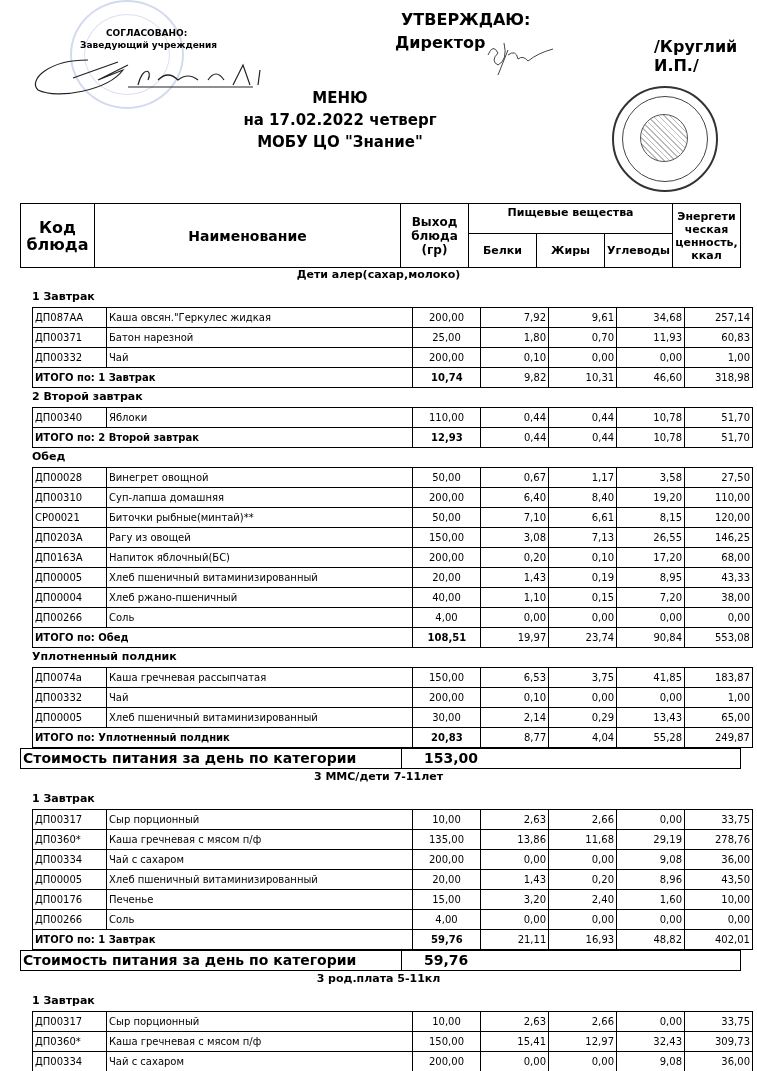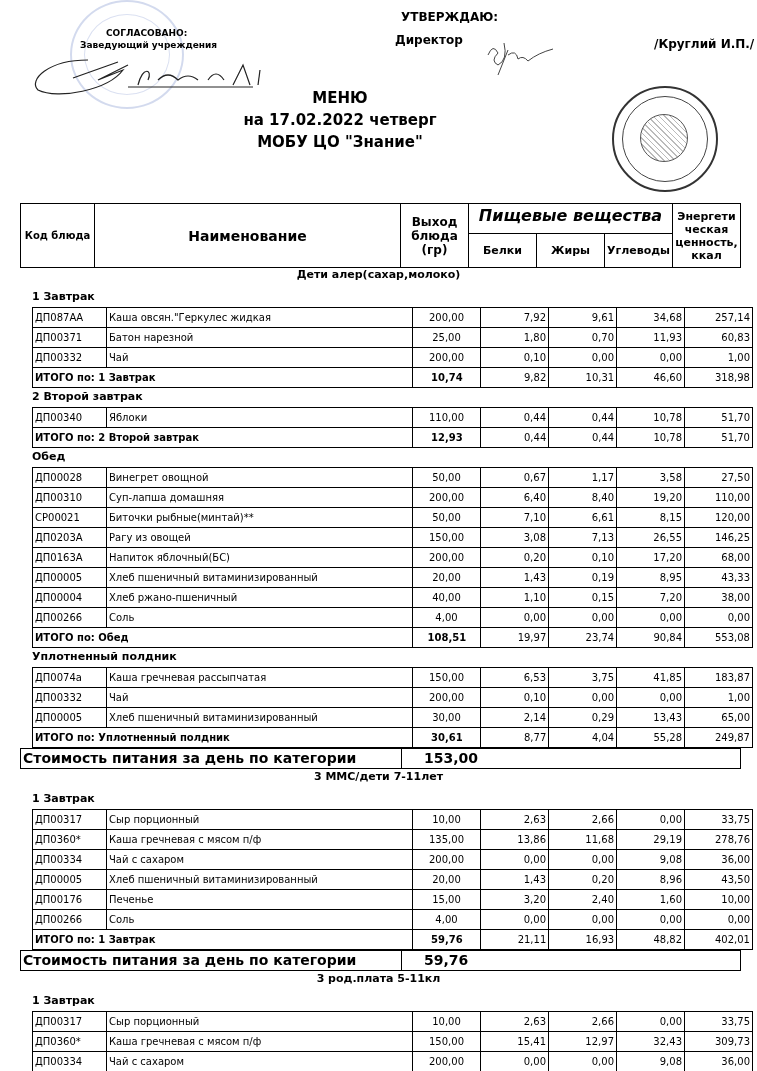--- a/index.html
+++ b/index.html
@@ -1,18 +1,18 @@
 <!DOCTYPE html>
 <html><head>
 <meta charset="utf-8">
 <style>
   html, body { margin:0; padding:0; background:#fff; }
   body { width:757px; height:1071px; position:relative; overflow:hidden; font-family:"DejaVu Sans", sans-serif; color:#000; }
   .abs { position:absolute; }
-  .hdr-small { font-size:12px; font-weight:bold; }
+  .hdr-small { font-size:16px; font-weight:bold; }
   .title { font-size:15px; font-weight:bold; text-align:center; width:300px; line-height:22px; }
   .stamp-faded { position:absolute; left:70px; top:0px; width:110px; height:105px; border-radius:50%; border:2px solid #c9d2ea; opacity:0.8; }
   .stamp-faded:before { content:""; position:absolute; left:12px; top:12px; right:12px; bottom:12px; border-radius:50%; border:1px solid #d2d9ee; }
   .seal { position:absolute; left:612px; top:86px; width:102px; height:102px; border-radius:50%; border:2px solid #333; }
   .seal:before { content:""; position:absolute; left:8px; top:8px; right:8px; bottom:8px; border-radius:50%; border:1px solid #444; }
   .seal:after { content:""; position:absolute; left:26px; top:26px; width:46px; height:46px; border-radius:50%; border:1px solid #555; background:repeating-linear-gradient(45deg,#bbb 0 1px,transparent 1px 4px); }
   table.hdr { position:absolute; left:20px; top:203px; border-collapse:collapse; width:721px; }
   table.hdr td { border:1px solid #000; text-align:center; font-weight:bold; padding:0; }
   .row { position:absolute; left:32px; width:721px; height:20px; display:flex; font-size:10px; }
   .row > div { border:1px solid #000; margin-left:-1px; margin-top:-1px; box-sizing:border-box; height:21px; line-height:19px; padding:0 2px; white-space:nowrap; overflow:hidden; }
@@ -48,24 +48,24 @@
 <div class="abs hdr-small" style="left:654px; top:37px;">/Круглий И.П./</div>
 <div class="seal"></div>
 
 <div class="abs title" style="left:190px; top:87px;">МЕНЮ</div>
 <div class="abs title" style="left:190px; top:109px;">на 17.02.2022  четверг</div>
 <div class="abs title" style="left:190px; top:131px;">МОБУ ЦО "Знание"</div>
 
 <table class="hdr">
   <tbody>
       <tr style="height:30px;">
-    <td rowspan="2" style="width:73px; font-size:10px; line-height:17px;">Код блюда</td>
+    <td rowspan="2" style="width:73px; font-size:16px; line-height:17px;">Код блюда</td>
     <td rowspan="2" style="width:305px; font-size:14px;">Наименование</td>
     <td rowspan="2" style="width:67px; font-size:12px; line-height:14px;">Выход блюда (гр)</td>
-    <td colspan="3" style="font-size:16px; vertical-align:top; padding-top:2px;font-style:italic;">Пищевые вещества</td>
+    <td colspan="3" style="font-size:11px; vertical-align:top; padding-top:2px;">Пищевые вещества</td>
     <td rowspan="2" style="width:67px; font-size:11px; line-height:13px;">Энергети ческая ценность, ккал</td>
   </tr>
   <tr style="height:34px;">
     <td style="width:67px; font-size:11px;">Белки</td>
     <td style="width:67px; font-size:11px;">Жиры</td>
     <td style="width:67px; font-size:11px;">Углеводы</td>
   </tr>
 </tbody>
   </table>
 
@@ -229,21 +229,21 @@
       <div class="c-code">ДП00005</div>
       <div class="c-name">Хлеб пшеничный витаминизированный</div>
       <div class="c-yield">30,00</div>
       <div class="c-num">2,14</div>
       <div class="c-num">0,29</div>
       <div class="c-num">13,43</div>
       <div class="c-num">65,00</div>
     </div>
     <div class="row" style="top:728px;">
       <div class="c-tot">ИТОГО по: Уплотненный полдник</div>
-      <div class="c-yield bold">30,61</div>
+      <div class="c-yield bold">20,83</div>
       <div class="c-num">8,77</div>
       <div class="c-num">4,04</div>
       <div class="c-num">55,28</div>
       <div class="c-num">249,87</div>
     </div>
     <div class="cost" style="top:748px;">
       <div style="width:382px; padding-left:2px;">Стоимость питания за день по категории</div>
       <div style="width:340px; margin-left:-1px; padding-left:22px;">153,00</div>
     </div>
     <div class="cat" style="top:770px;">3 ММС/дети 7-11лет</div>

